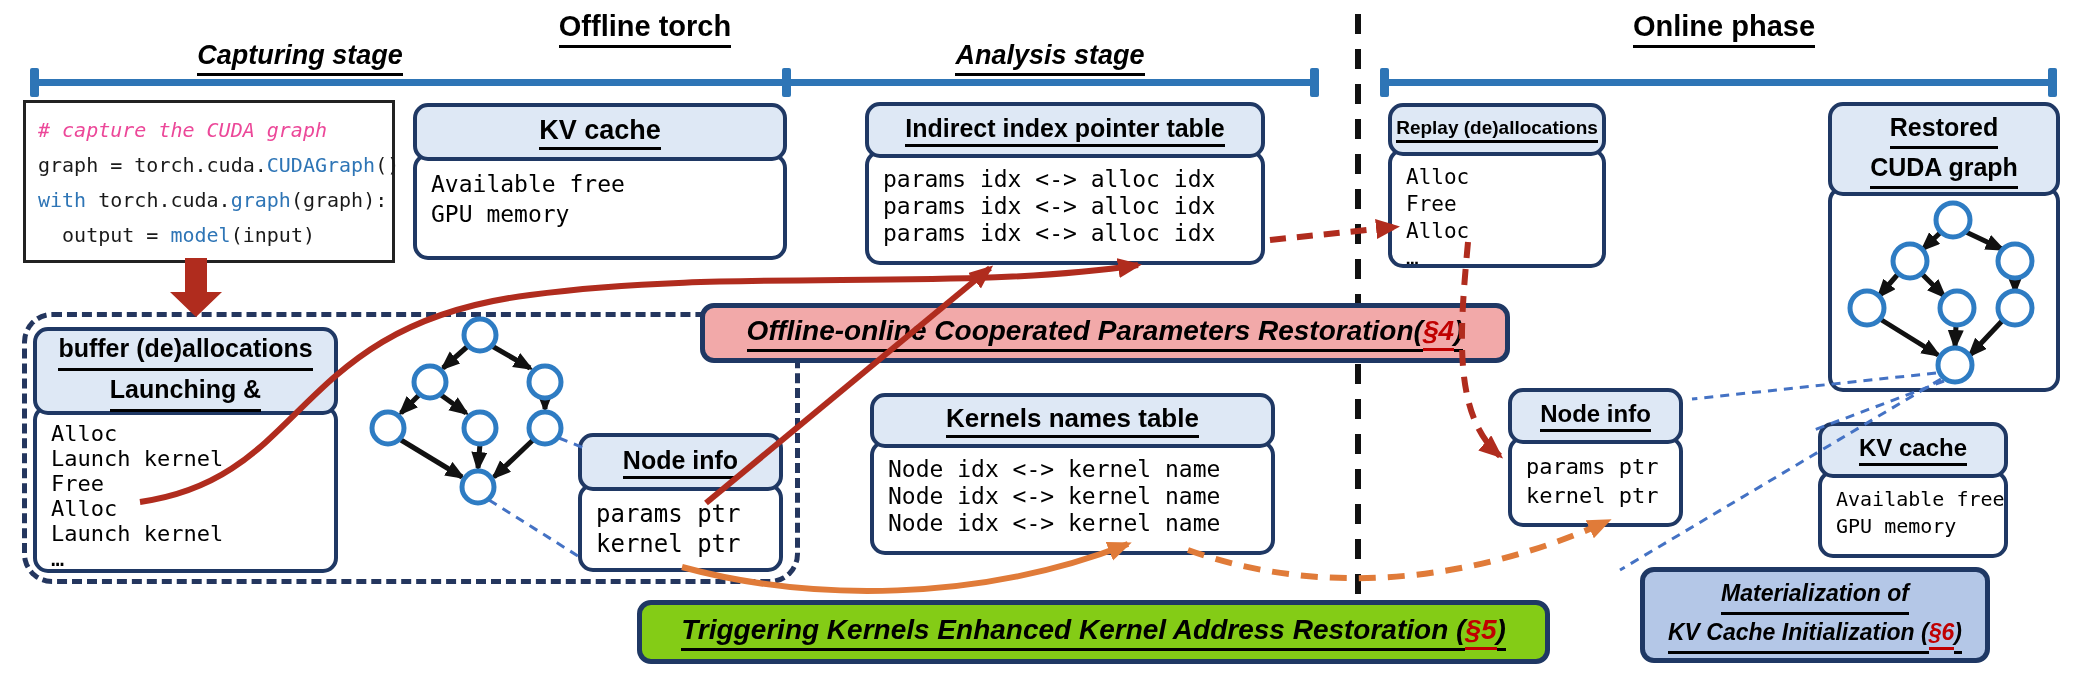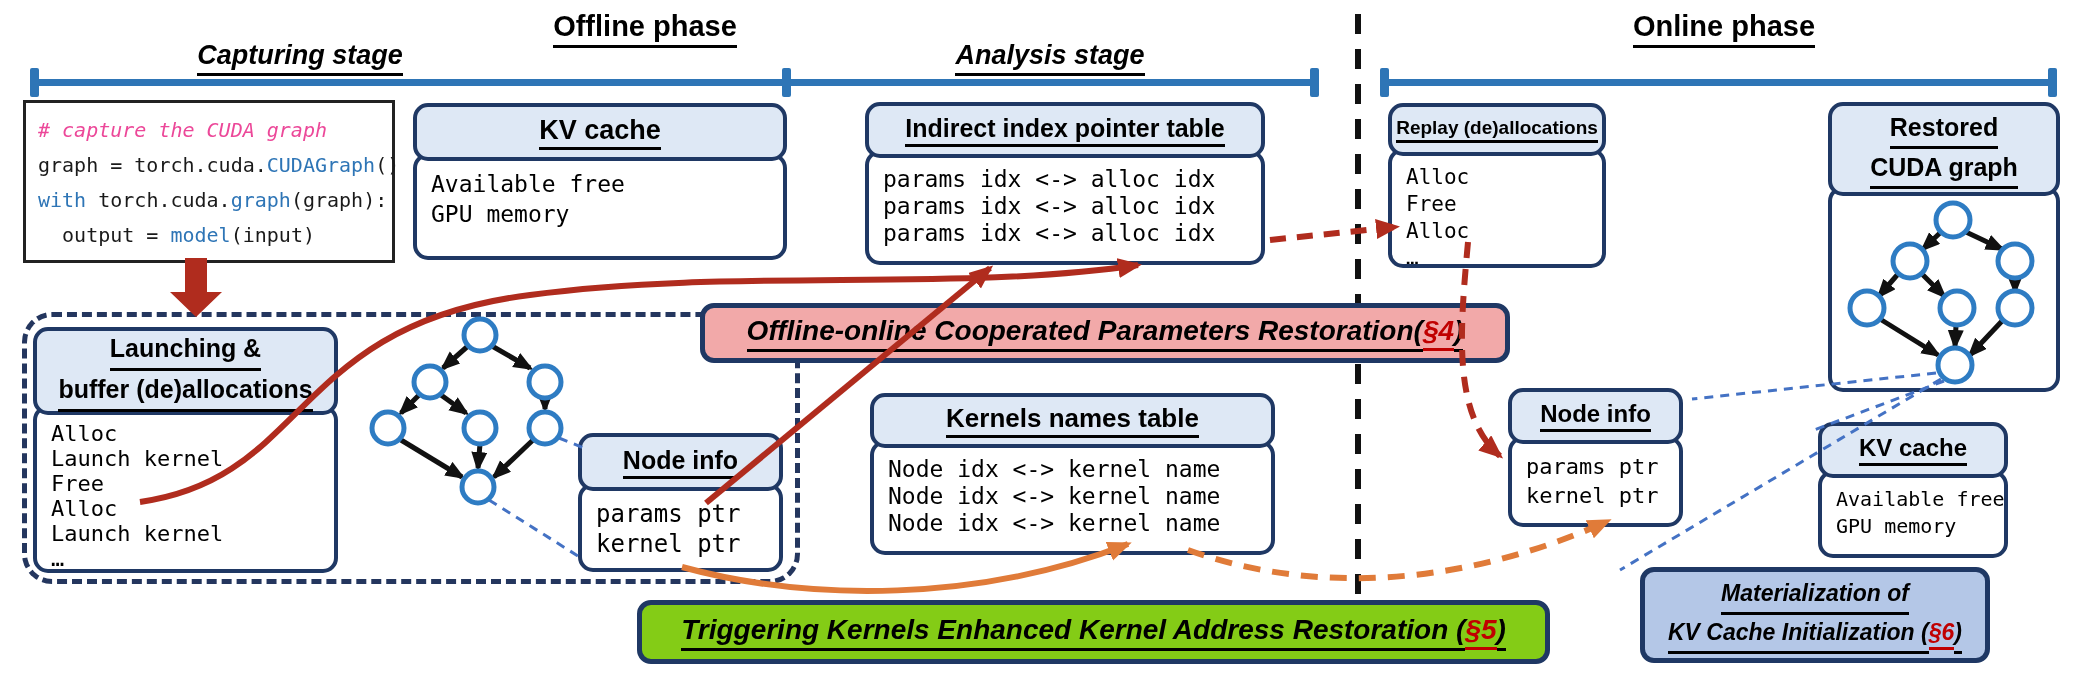--- a/index.html
+++ b/index.html
@@ -39,21 +39,21 @@
   .banner .uline{border-bottom:3px solid #000;padding-bottom:2px;}
   
   .overlay{position:absolute;left:0;top:0;z-index:6;pointer-events:none;}
 </style>
 </head>
 <body>
 
 <div class="canvas">
 
   <div class="stage-label" style="left:150px;top:40px;width:300px;"><span class="uline">Capturing stage</span></div>
-  <div class="phase-label" style="left:495px;top:10px;width:300px;"><span class="uline">Offline phase</span></div>
+  <div class="phase-label" style="left:495px;top:10px;width:300px;"><span class="uline">Offline torch</span></div>
   <div class="stage-label" style="left:900px;top:40px;width:300px;"><span class="uline">Analysis stage</span></div>
   <div class="phase-label" style="left:1574px;top:10px;width:300px;"><span class="uline">Online phase</span></div>
 
   <div class="tl-bar" style="left:33px;top:79px;width:1284px;"></div>
   <div class="tl-cap" style="left:30px;top:68px;"></div>
   <div class="tl-cap" style="left:782px;top:68px;"></div>
   <div class="tl-cap" style="left:1310px;top:68px;"></div>
   <div class="tl-bar" style="left:1384px;top:79px;width:670px;"></div>
   <div class="tl-cap" style="left:1380px;top:68px;"></div>
   <div class="tl-cap" style="left:2048px;top:68px;"></div>
@@ -100,22 +100,22 @@
       <span class="uline">Restored</span>
       <span class="uline">CUDA graph</span>
     </div>
     <div class="tbody" style="top:84px;"></div>
   </div>
 
   <div class="dashed-box" style="left:22px;top:312px;width:768px;height:262px;"></div>
 
   <div class="tbox" style="left:33px;top:327px;width:305px;height:246px;">
     <div class="thead" style="height:88px;font-size:25px;line-height:37px;">
+      <span class="uline">buffer (de)allocations</span>
       <span class="uline">Launching &amp;</span>
-      <span class="uline">buffer (de)allocations</span>
     </div>
     <div class="tbody" style="top:78px;font-size:22px;line-height:25px;">
         <div>Alloc</div>
         <div>Launch kernel</div>
         <div>Free</div>
         <div>Alloc</div>
         <div>Launch kernel</div>
         <div>…</div>
       </div>
   </div>

